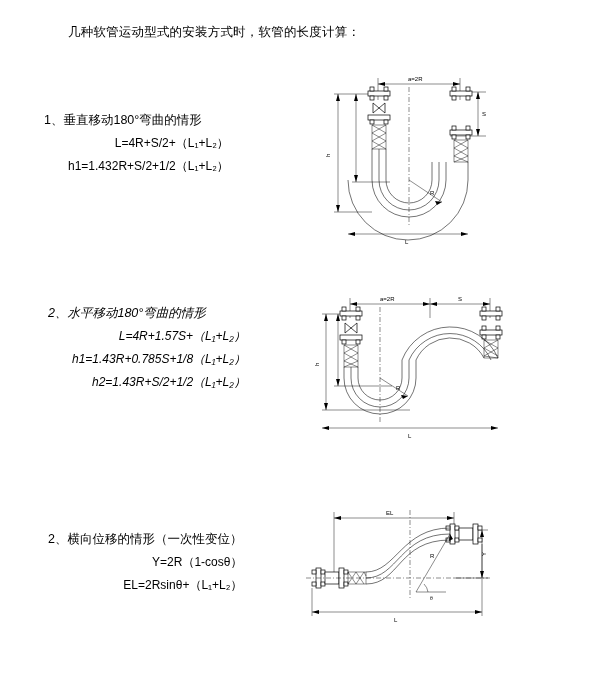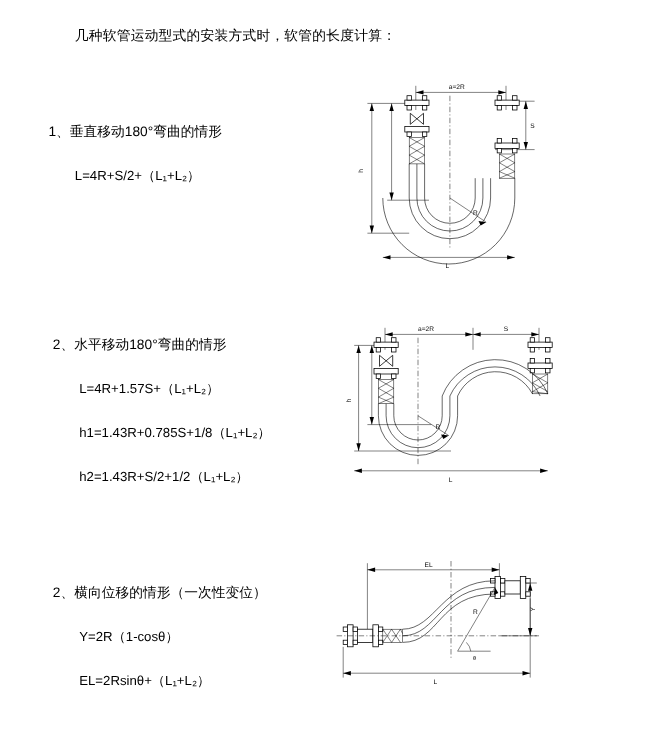--- a/index.html
+++ b/index.html
@@ -31,25 +31,26 @@
   .section {
     position: absolute;
   }
   .sec-title {
     font-size: 12.5px;
     white-space: nowrap;
   }
   .formula {
     font-size: 12px;
     white-space: nowrap;
-    margin-top: 23px;
+    margin-top: 6px;
     padding-left: 24px;
+    text-align: right;
   }
   .sec1 { left: 44px; top: 112px; }
-  .sec2 { left: 48px; top: 305px; }
+  .sec2 { left: 48px; top: 305px; font-style: italic; }
   .sec3 { left: 48px; top: 531px; }
 
   .fig {
     position: absolute;
   }
   .fig1 { left: 300px; top: 62px; }
   .fig2 { left: 300px; top: 282px; }
   .fig3 { left: 290px; top: 500px; }
 
   svg { display: block; }
@@ -66,20 +67,21 @@
 </head>
 <body>
 
 <div class="page">
 
   <div class="heading">几种软管运动型式的安装方式时，软管的长度计算：</div>
 
   <div class="section sec1">
     <div class="sec-title">1、垂直移动180°弯曲的情形</div>
     <div class="formula">L=4R+S/2+（L₁+L₂）</div>
+    <div class="formula">h1=1.432R+S/2+1/2（L₁+L₂）</div>
   </div>
 
   <div class="fig fig1">
     <svg width="240" height="215" viewBox="0 0 240 215">
 
       <path class="dim" d="M78,22 L160,22"></path>
       <path class="fl" d="M78,22 l7,-2 l0,4 z"></path>
       <path class="fl" d="M160,22 l-7,-2 l0,4 z"></path>
       <text class="tx" x="108" y="19">a=2R</text>
       <path class="dim" d="M78,16 L78,38"></path>

